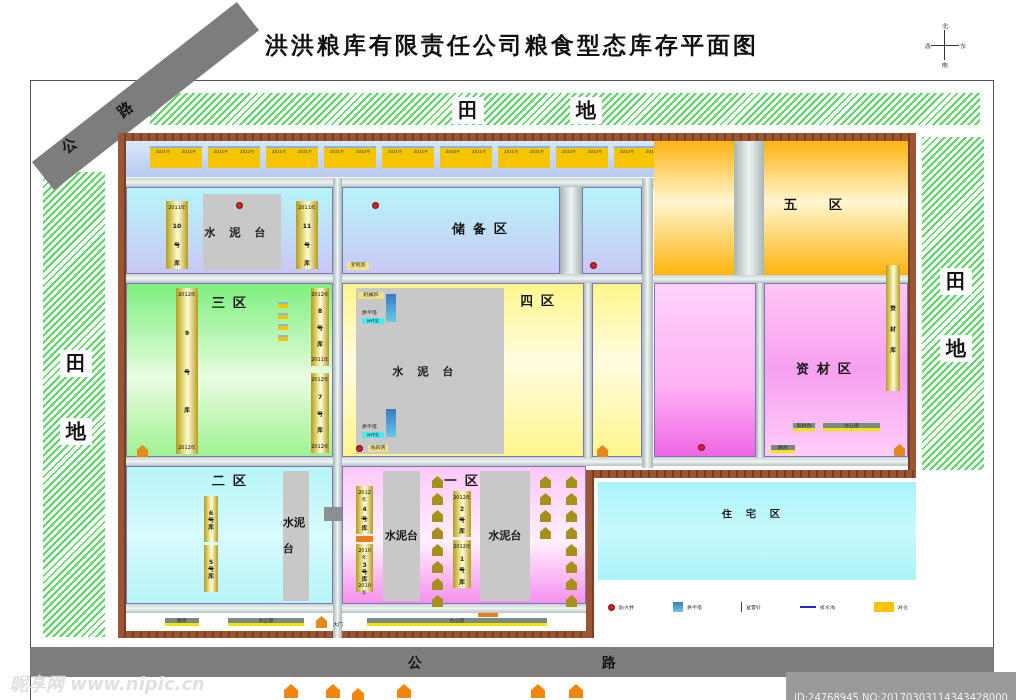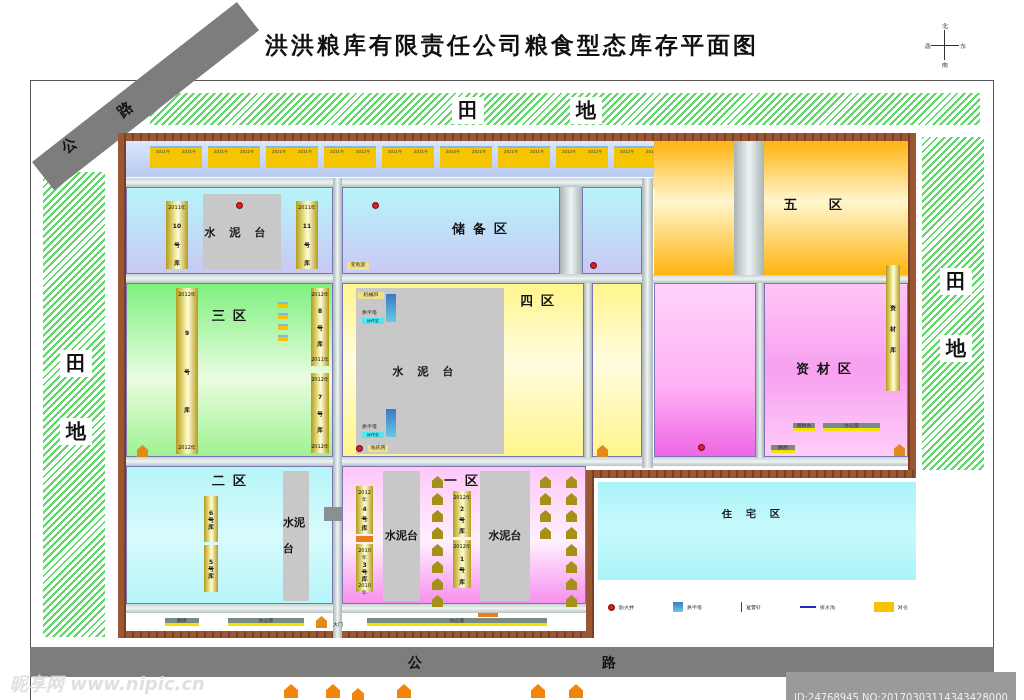--- a/index.html
+++ b/index.html
@@ -146,21 +146,21 @@
 <div class="abs shed" style="left:347px;top:262px;width:22px;height:8px;background:#efe08a">变电室</div>
 <div class="abs valley" style="left:560px;top:187px;width:22px;height:87px"></div>
 <div class="abs zone blue" style="left:582px;top:187px;width:60px;height:87px"></div>
 <div class="abs hydrant" style="left:590px;top:262px"></div>
 
 <div class="abs orange" style="left:654px;top:141px;width:254px;height:134px"></div>
 <div class="abs valley" style="left:734px;top:141px;width:30px;height:134px"></div>
 <div class="abs zlbl" style="left:784px;top:196px;letter-spacing:32px">五区</div>
 
 <div class="abs zone green" style="left:126px;top:283px;width:207px;height:174px"></div>
-<div class="abs zlbl" style="left:212px;top:307px">三区</div>
+<div class="abs zlbl" style="left:212px;top:294px">三区</div>
 <div class="abs silo" style="left:176px;top:288px;width:22px;height:166px">
     <span>2012年</span>
     <b>9</b>
     <b>号</b>
     <b>库</b>
     <span>2012年</span>
   </div>
 <div class="abs silo" style="left:311px;top:288px;width:18px;height:78px">
     <span>2012年</span>
     <b>8</b>

